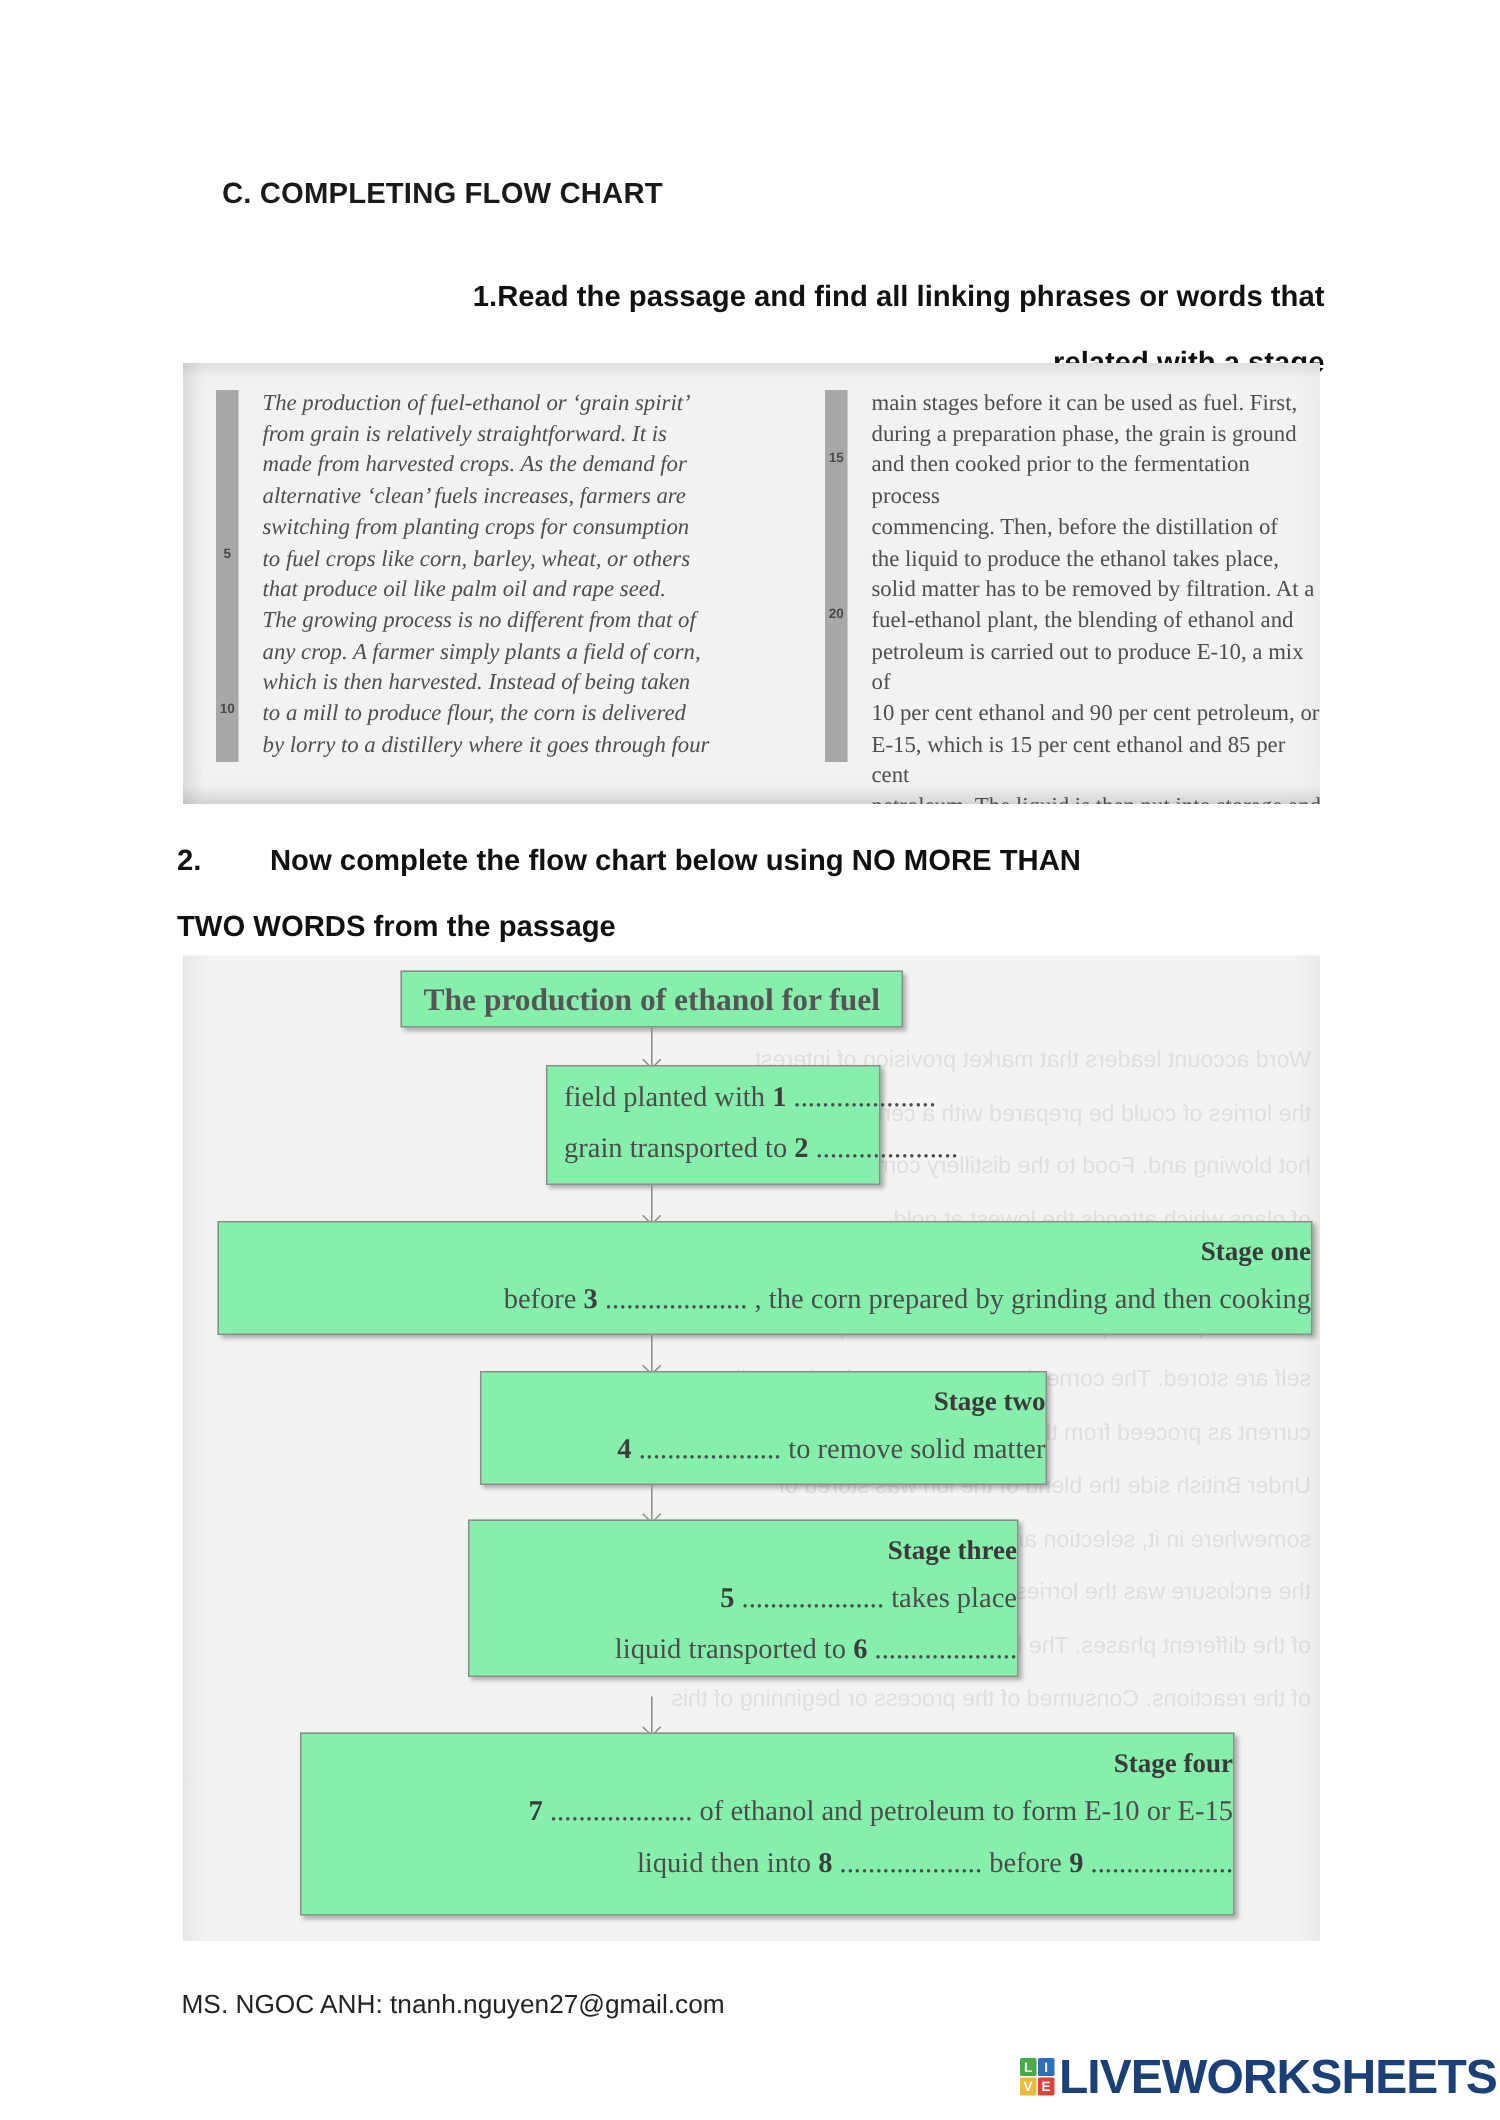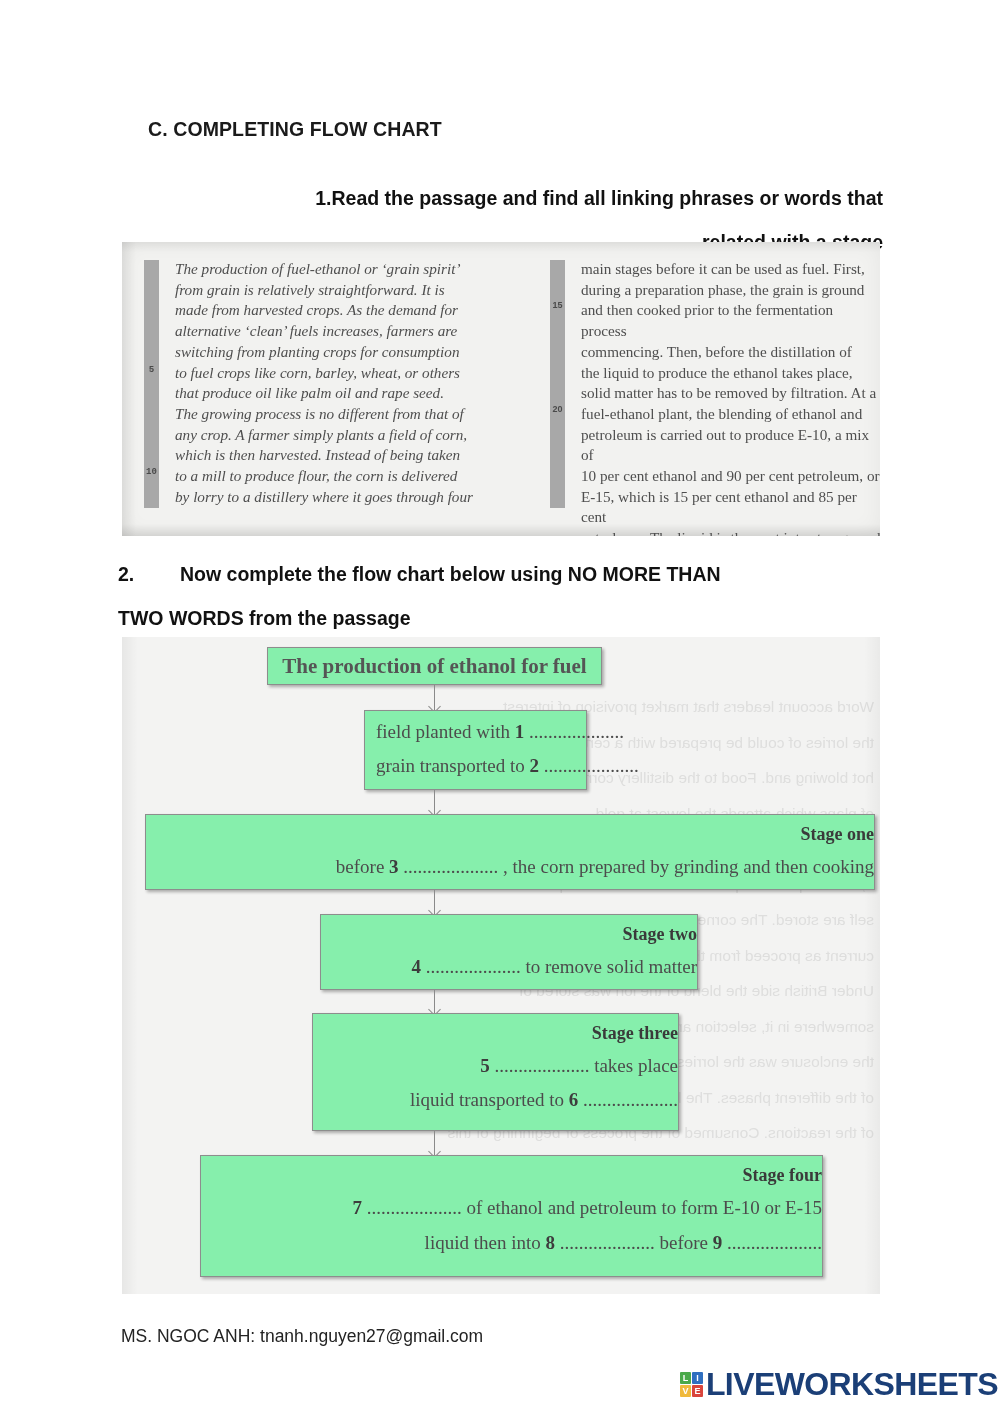--- a/index.html
+++ b/index.html
@@ -246,21 +246,21 @@
   </div>
   <div style="margin-left:-5px;">related with a stage</div>
 </div>
 
 <div class="passage">
   <div class="passage-inner">
 
     <div class="pcol pcol-left">
       <div class="numbar"></div>
       <span class="numlabel" style="left:22px; top:122px;">5</span>
-      <span class="numlabel" style="left:22px; top:225px;font-family:Liberation Mono, monospace;">10</span>
+      <span class="numlabel" style="left:22px; top:225px;">10</span>
       <div class="ptext">The production of fuel-ethanol or ‘grain spirit’
 from grain is relatively straightforward. It is
 made from harvested crops. As the demand for
 alternative ‘clean’ fuels increases, farmers are
 switching from planting crops for consumption
 to fuel crops like corn, barley, wheat, or others
 that produce oil like palm oil and rape seed.
 The growing process is no different from that of
 any crop. A farmer simply plants a field of corn,
 which is then harvested. Instead of being taken
@@ -328,21 +328,21 @@
     <div class="fline"><span>before </span><b>3</b><span> ....................</span><span> , the corn prepared by grinding and then cooking</span></div>
   </div>
   <div class="arrow" style="left:312px; top:253px; height:24px;"></div>
 
   <div class="fbox" style="left:198px; top:277px; width:378px; height:76px; padding:9px 0 12px 12px;">
     <div class="stagelbl" style="margin-bottom:12px;">Stage two</div>
     <div class="fline"><b>4</b><span> ....................</span><span> to remove solid matter</span></div>
   </div>
   <div class="arrow" style="left:312px; top:353px; height:23px;"></div>
 
-  <div class="fbox" style="left:190px; top:376px; width:367px; height:118px; padding:9px 0 0 12px;">
+  <div class="fbox" style="left:190px; top:376px; width:367px; height:105px; padding:9px 0 0 12px;">
     <div class="stagelbl" style="margin-bottom:12px;">Stage three</div>
     <div class="fline" style="margin-bottom:15px;"><b>5</b><span> ....................</span><span> takes place</span></div>
     <div class="fline"><span>liquid transported to </span><b>6</b><span> ....................</span></div>
   </div>
   <div class="arrow" style="left:312px; top:494px; height:24px;"></div>
 
   <div class="fbox" style="left:78px; top:518px; width:623px; height:122px; padding:9px 0 0 12px;">
     <div class="stagelbl" style="margin-bottom:12px;">Stage four</div>
     <div class="fline" style="margin-bottom:16px;"><b>7</b><span> ....................</span><span> of ethanol and petroleum to form E-10 or E-15</span></div>
     <div class="fline"><span>liquid then into </span><b>8</b><span> ....................</span><span> before </span><b>9</b><span> ....................</span></div>

